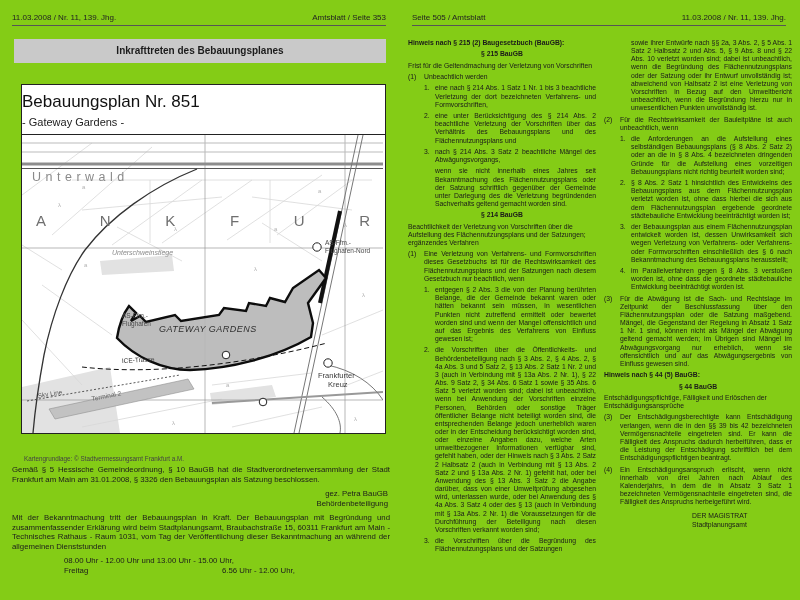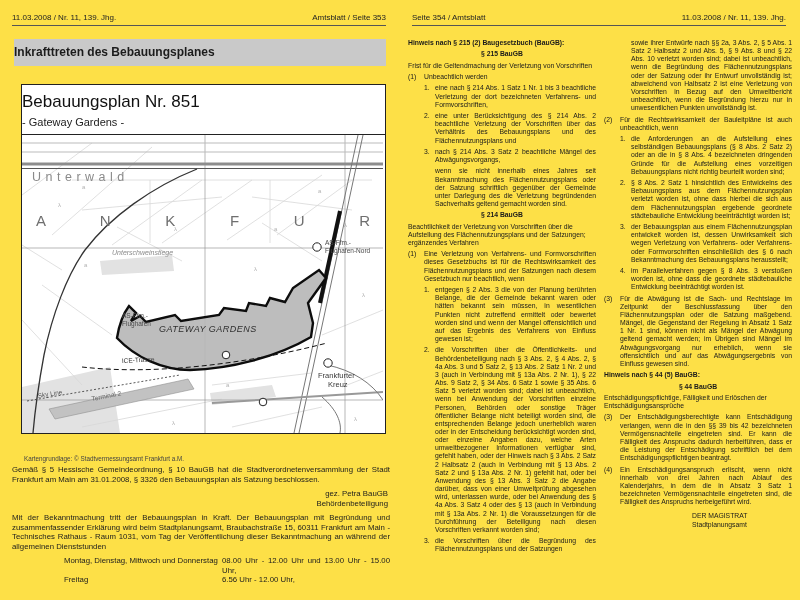--- a/index.html
+++ b/index.html
@@ -1,24 +1,24 @@
 <!DOCTYPE html>
 <html><head>
 <meta charset="utf-8">
 <style>
   html,body{margin:0;padding:0;}
   body{width:800px;height:600px;background:#fbfbfa;font-family:"Liberation Sans",sans-serif;color:#1c1c1c;position:relative;overflow:hidden;}
-  .page{position:absolute;top:0;height:600px;background:#fde047;}
+  .page{position:absolute;top:0;height:600px;background:#84cc16;}
   #left-page{left:0;width:400px;}
   #right-page{left:400px;width:400px;}
   .pg-header{position:absolute;top:13px;left:12px;right:14px;font-size:8px;color:#222;
              border-bottom:1px solid #555;padding-bottom:3px;display:flex;justify-content:space-between;}
   
-  .banner{position:absolute;top:39px;left:14px;width:372px;background:#c9c9c9;
-          font-weight:bold;font-size:12px;padding:6px 0 7px;}
+  .banner{position:absolute;top:39px;left:14px;width:372px;background:#c9c9c9;text-align:center;
+          font-weight:bold;font-size:10px;padding:6px 0 7px;}
   .map-box{position:absolute;top:84px;left:21px;width:363px;border:1.2px solid #222;background:#fff;}
   .map-title-block{padding:7px 0 6px;border-bottom:1.2px solid #222;}
   .map-title{font-size:17px;color:#111;}
   .map-subtitle{font-size:11px;margin-top:4px;color:#222;}
   svg.map{display:block;width:361px;height:298px;}
   .map-caption{position:absolute;top:455px;left:24px;font-size:6.3px;color:#444;}
   .left-body{position:absolute;top:465px;left:12px;width:378px;font-size:7.8px;line-height:1.22;text-align:justify;}
   .left-body p{margin:0 0 5px 0;}
   .sig{ text-align:right;margin:0 2px 5px 0;line-height:1.25;}
   .hours{margin:1px 0 5px 52px;}
@@ -162,35 +162,34 @@
 
   <div class="left-body">
     <p>Gemäß § 5 Hessische Gemeindeordnung, § 10 BauGB hat die Stadtverordnetenversammlung der Stadt Frankfurt am Main am 31.01.2008, § 3326 den Bebauungsplan als Satzung beschlossen.</p>
     <div class="sig">
       <div>gez. Petra BauGB</div>
       <div>Behördenbeteiligung</div>
     </div>
     <p>Mit der Bekanntmachung tritt der Bebauungsplan in Kraft. Der Bebauungsplan mit Begründung und zusammenfassender Erklärung wird beim Stadtplanungsamt, Braubachstraße 15, 60311 Frankfurt am Main - Technisches Rathaus - Raum 1031, vom Tag der Veröffentlichung dieser Bekanntmachung an während der allgemeinen Dienststunden</p>
     <div class="hours">
       <div class="row">
-        <span class="days">Montag, Dienstag, Mittwoch und Donnerstag</span>
         <span class="time">08.00 Uhr - 12.00 Uhr und 13.00 Uhr - 15.00 Uhr,</span>
       </div>
       <div class="row">
         <span class="days">Freitag</span>
         <span class="time">6.56 Uhr - 12.00 Uhr,</span>
       </div>
     </div>
 
   </div>
 </div>
 
 <div class="page" id="right-page">
   <div class="pg-header">
-    <span>Seite 354 / Amtsblatt</span>
+    <span>Seite 505 / Amtsblatt</span>
     <span>11.03.2008 / Nr. 11, 139. Jhg.</span>
   </div>
 
   <div class="col" id="col1">
     <div class="b bold">Hinweis nach § 215 (2) Baugesetzbuch (BauGB):</div>
     <div class="b bold center">§ 215 BauGB</div>
     <div class="b" style="text-align:left">Frist für die Geltendmachung der Verletzung von Vorschriften</div>
     <div class="b pitem">
       <span class="m">(1)</span>
       <span class="t">Unbeachtlich werden</span>

